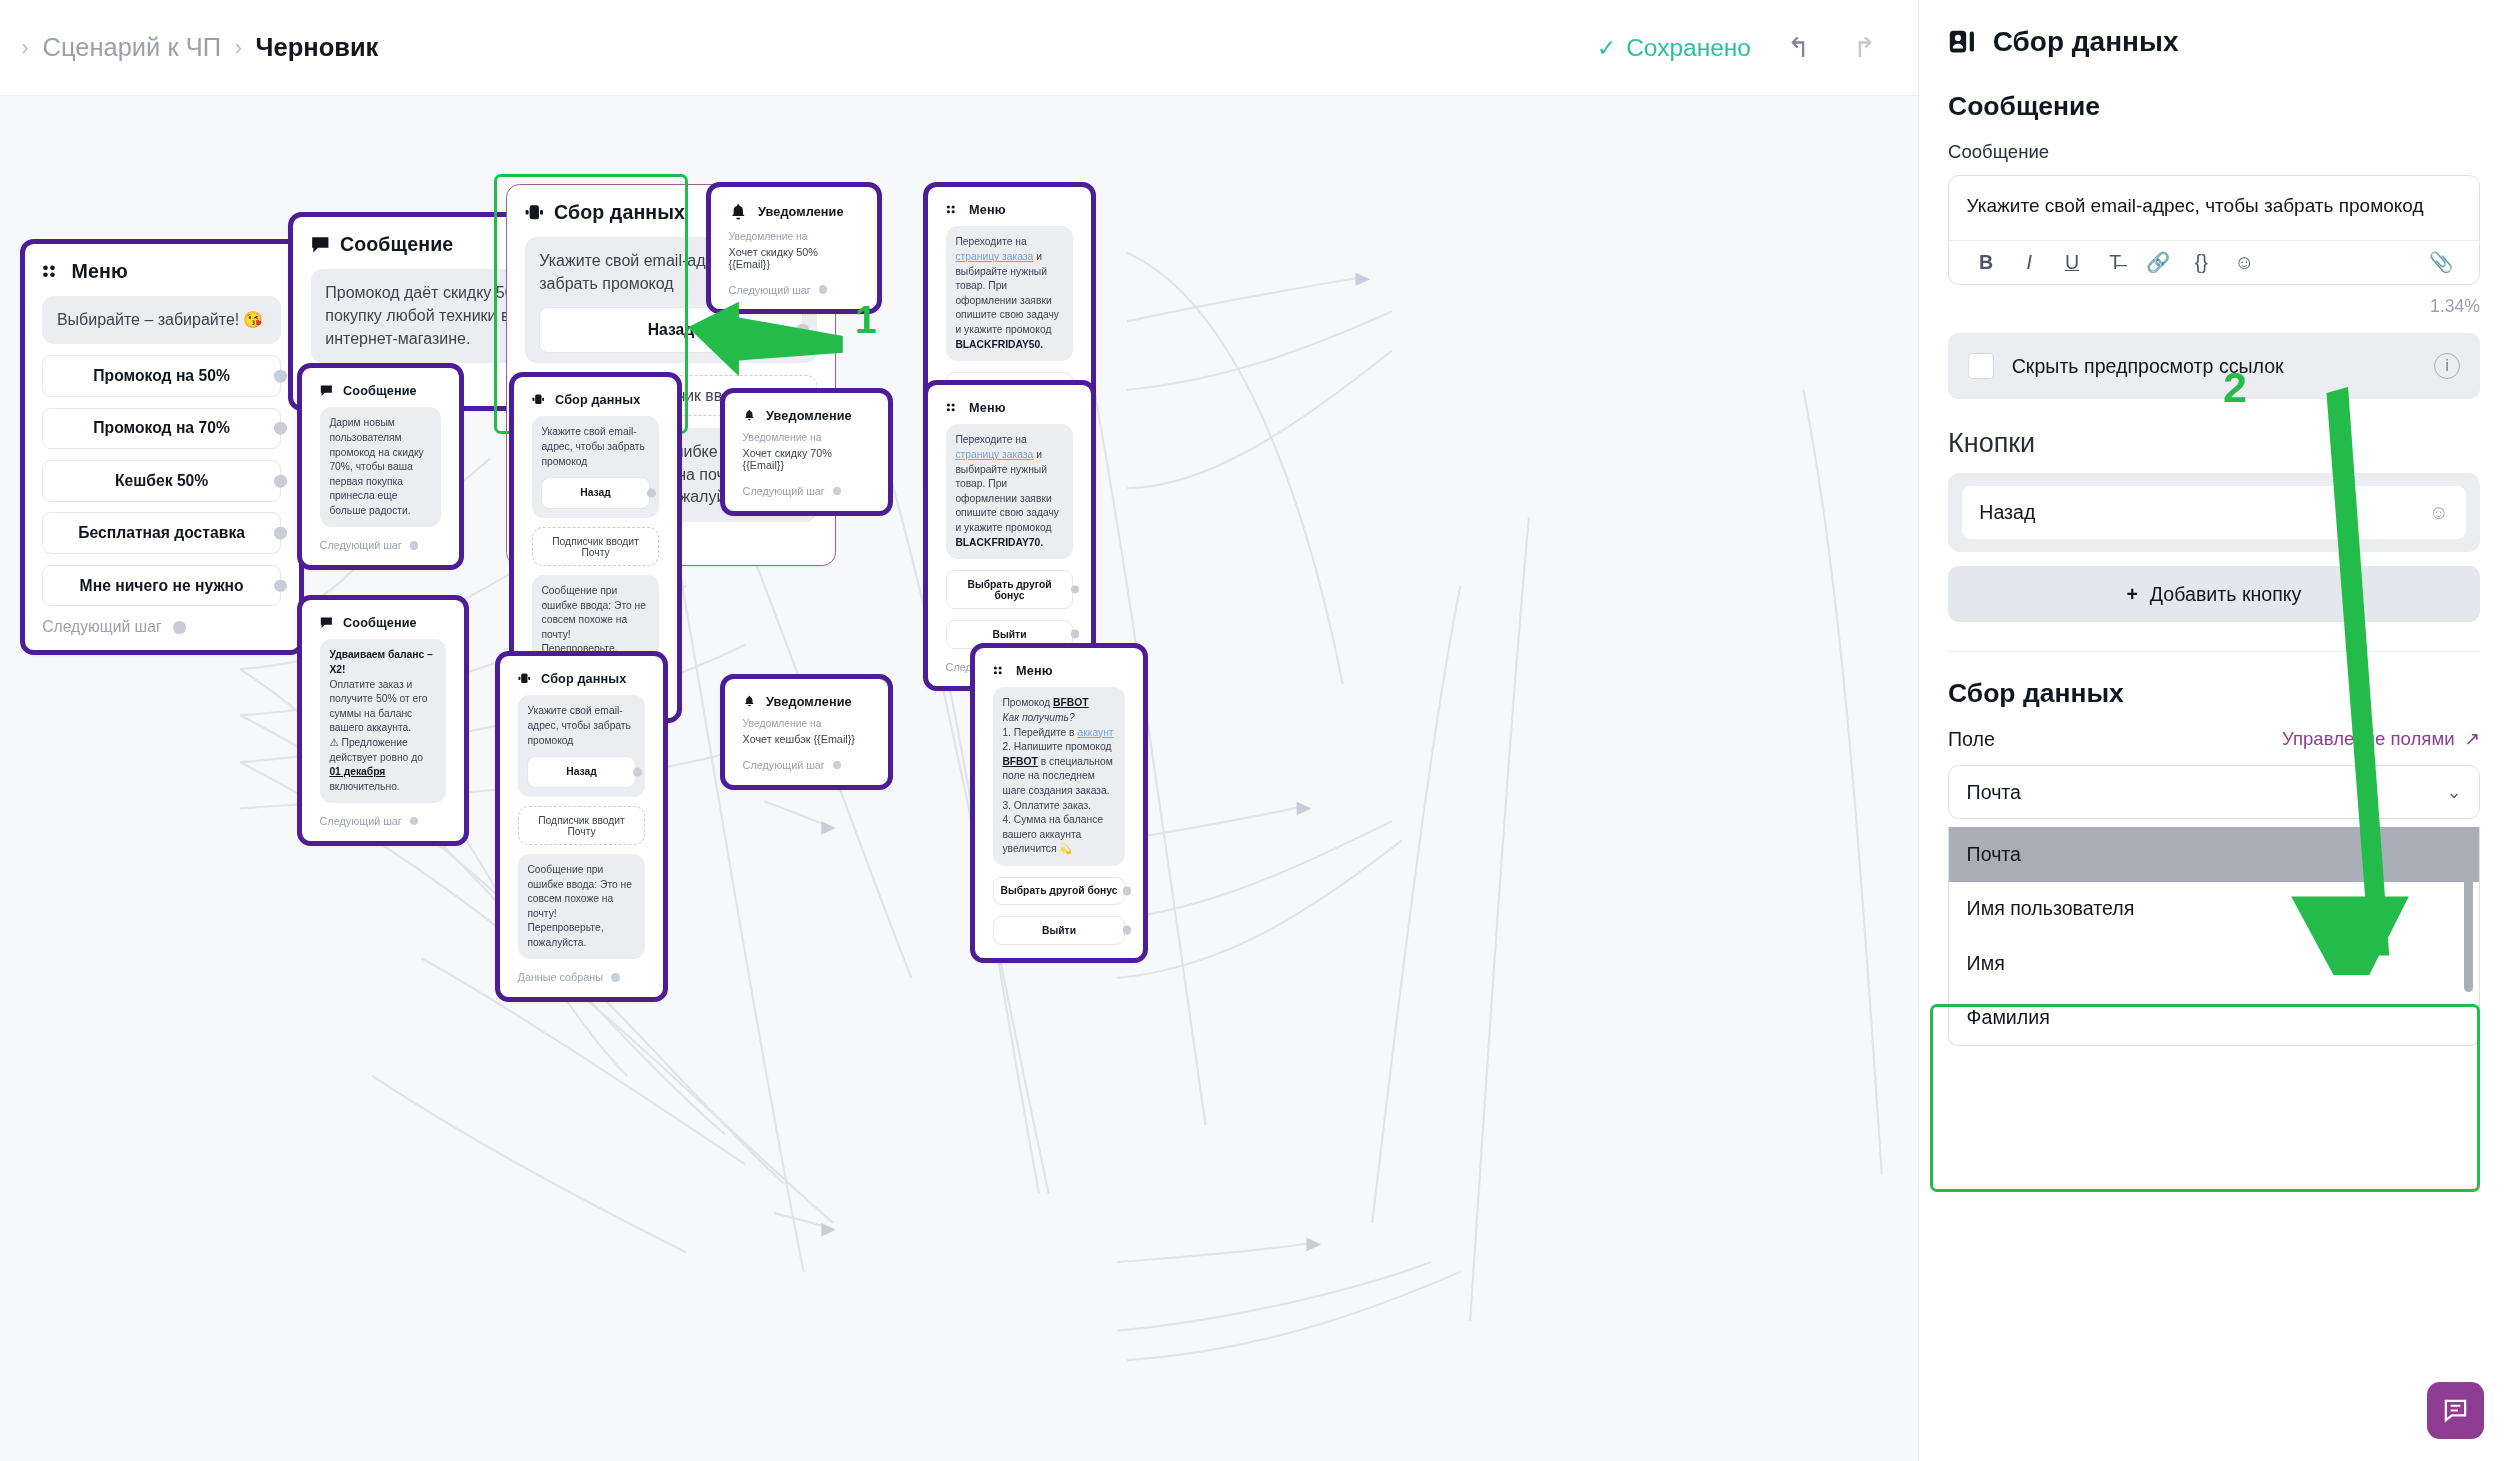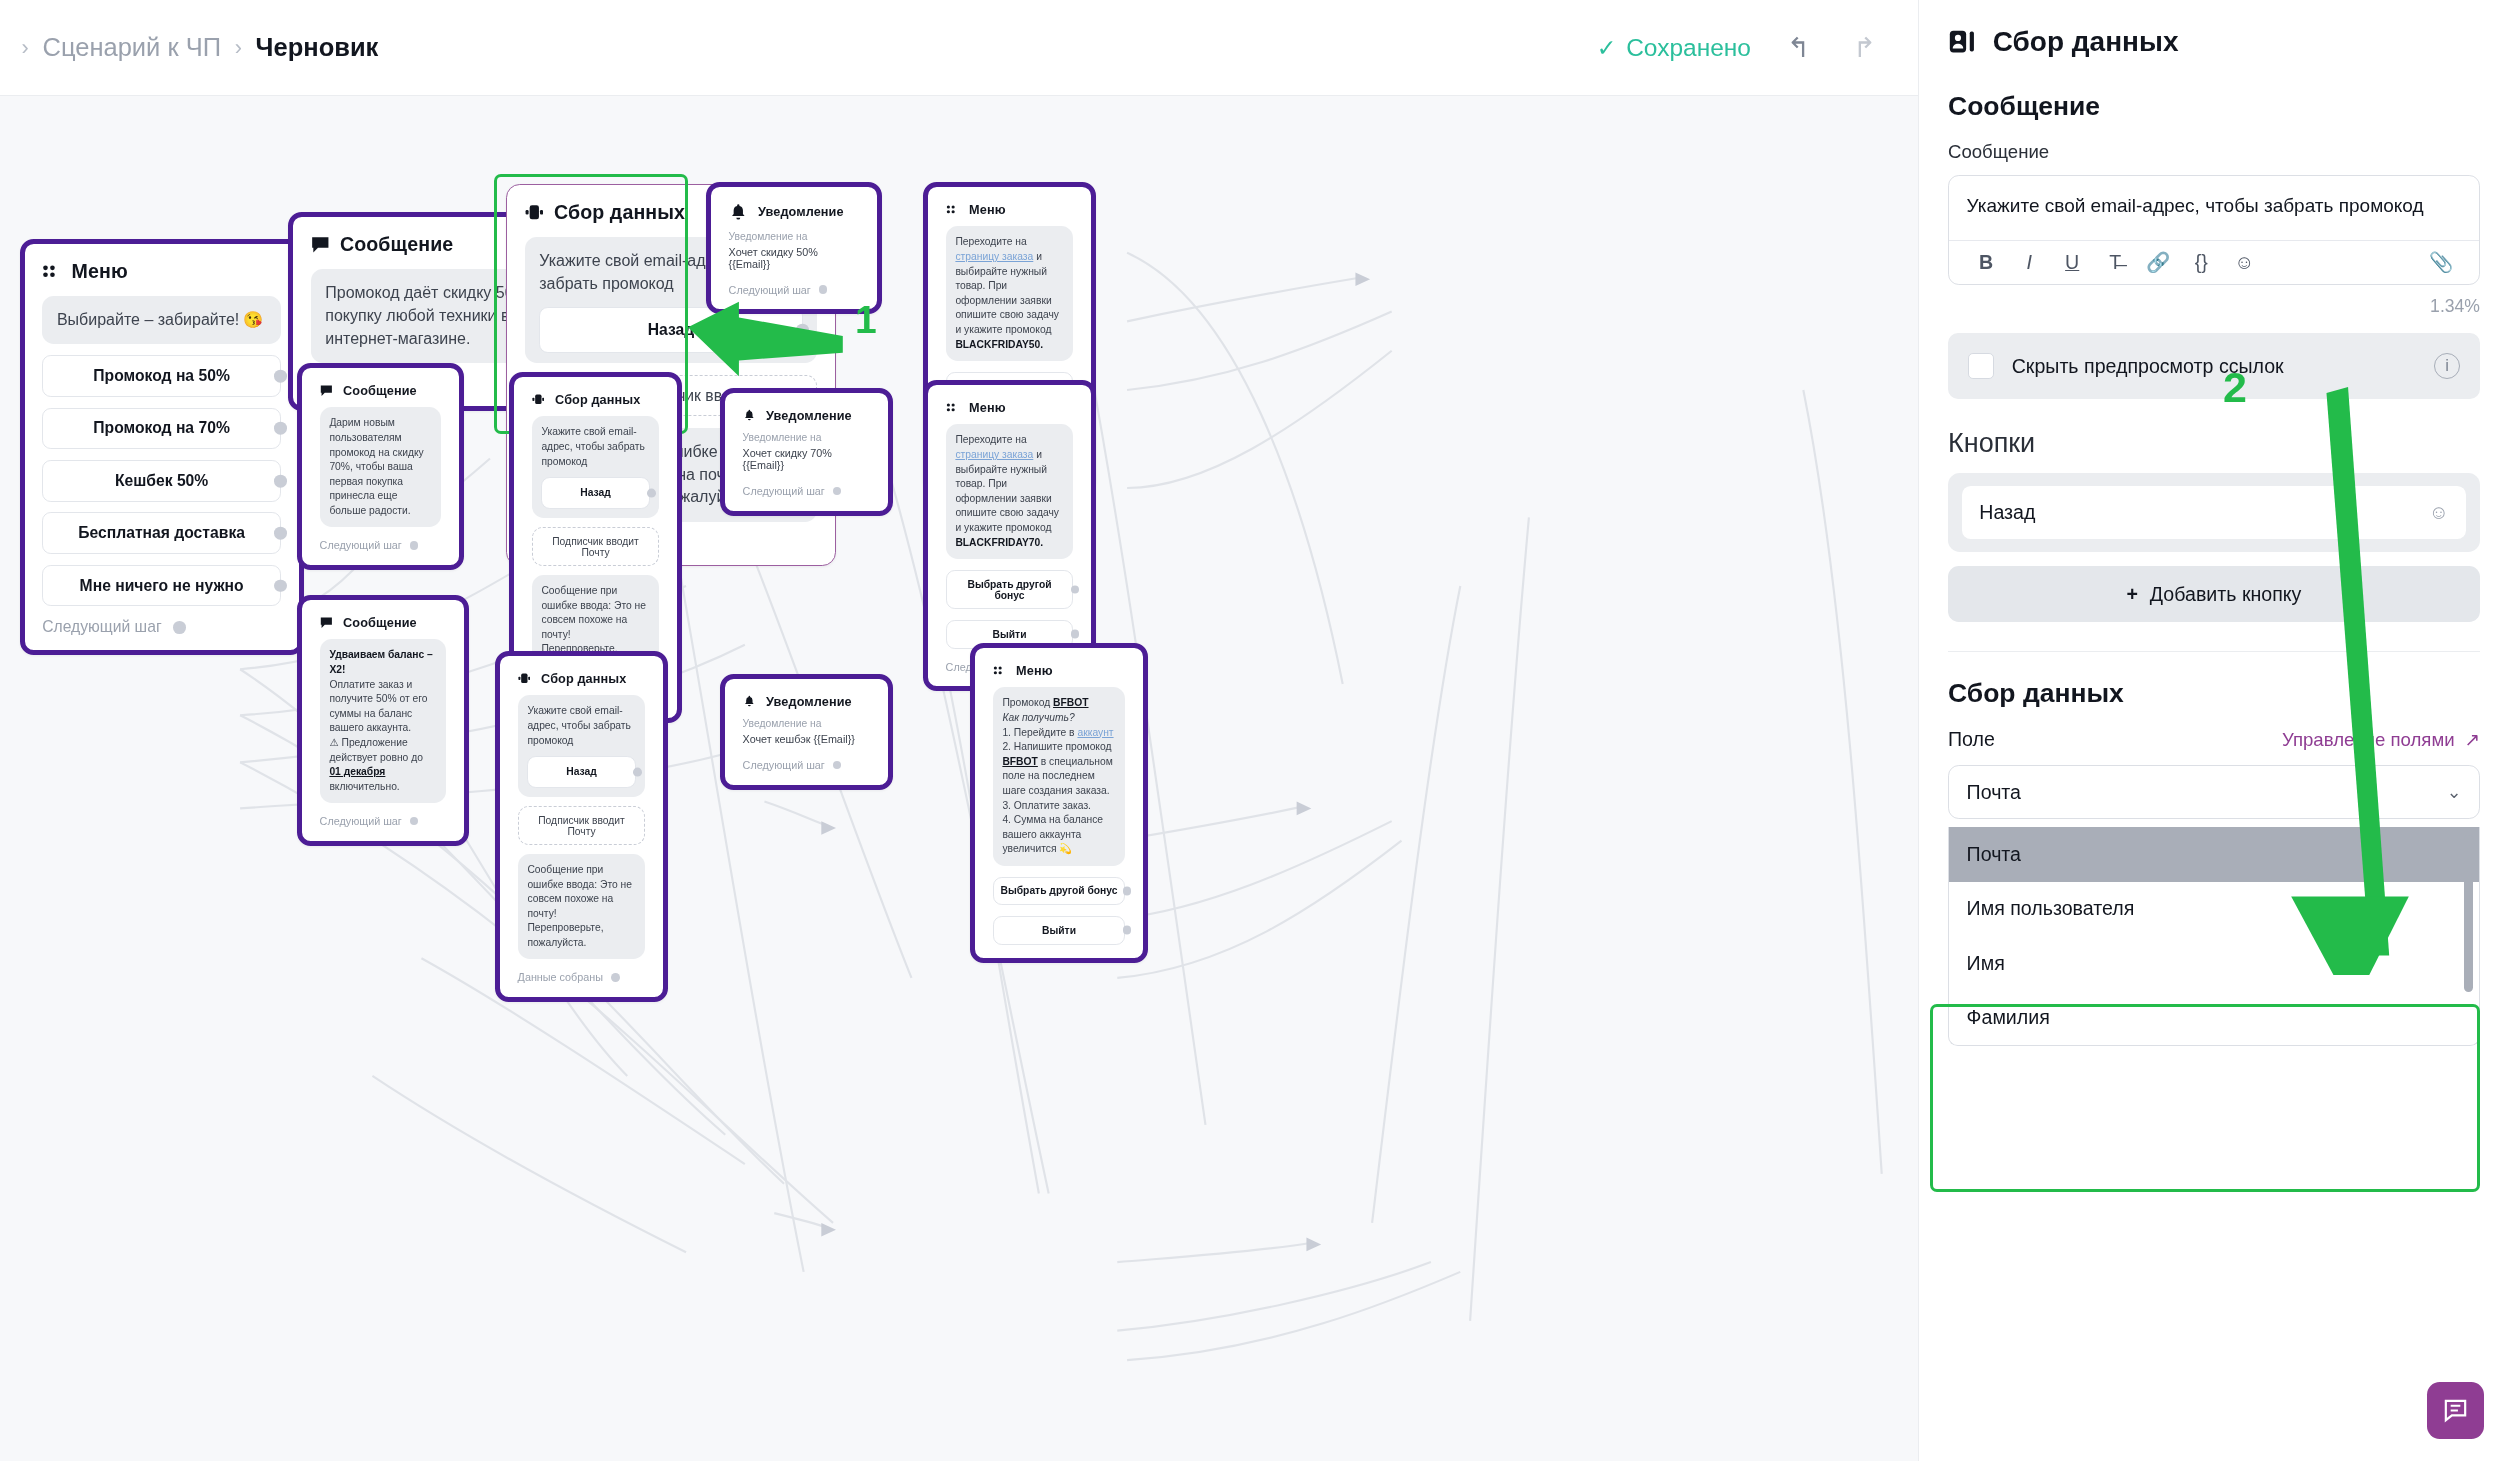--- a/index.html
+++ b/index.html
@@ -116,21 +116,21 @@
     background:#fff; border-radius:8.8px; padding:14.7px 17.6px; display:flex;
     align-items:center; font-size:19.6px; color:#12161f;
   }
   .btn-field .emoji { margin-left:auto; color:#9aa1ad; font-size:19.6px; }
   .add-btn {
     background:#e4e7eb; border-radius:10.8px; margin-top:13.7px; padding:16.7px;
     text-align:center; font-size:19.6px; color:#12161f;
   }
   .add-btn .plus { font-weight:700; margin-right:11.8px; }
   .divider { height:1px; background:#ebedf0; margin: 29px 0 0 0; }
-  .field-row { display:flex; align-items:center; margin-bottom:13.7px;}
+  .field-row { display:flex; align-items:flex-start; margin-bottom:13.7px;}
   .field-lbl { font-size:19.6px; color:#12161f;}
   .manage {
     margin-left:auto; color:#8f3d93; font-size:18.6px; display:flex; align-items:center; gap:9.8px;
   }
   .select {
     border:1px solid #dcdfe5; border-radius:10.8px; padding:14.7px 17.6px;
     display:flex; align-items:center; font-size:19.6px; color:#12161f; background:#fff;
   }
   .select .chev { margin-left:auto; color:#5b626e; font-size:17.6px;}
   .dropdown {

